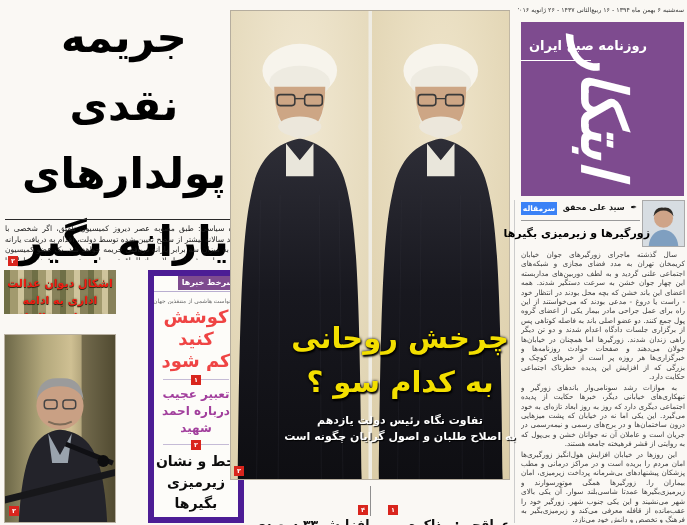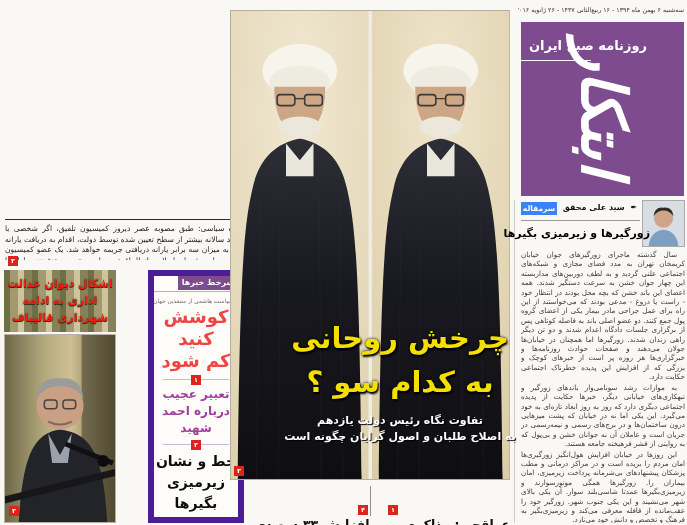--- a/index.html
+++ b/index.html
@@ -26,21 +26,21 @@
   .lead-rule{left:5px;top:219px;width:239px;height:1px;background:#2a2a2a;}
   .lead-summary{left:5px;top:224px;width:239px;height:36px;font-size:7.6px;line-height:10.6px;
     text-align:justify;color:#1c1c1c;overflow:hidden;}
 
   
   .pnum{display:inline-flex;align-items:center;justify-content:center;width:10px;height:10px;
     background:#d9251d;color:#fff;font-size:6.5px;font-weight:bold;line-height:10px;}
   .pnum.abs{position:absolute;}
 
   
-  .redbox{left:4px;top:270px;width:112px;height:62px;overflow:hidden;text-align:center;
+  .redbox{left:4px;top:270px;width:112px;height:44px;overflow:hidden;text-align:center;
     background:repeating-linear-gradient(90deg,#6f6f46 0 6px,#a29a6e 6px 14px,#cfc49c 14px 20px,#87815a 20px 28px);}
   .redbox-inner{padding-top:5px;font-size:11px;line-height:17px;font-weight:800;color:#f01e14;
     text-shadow:0 1px 0 #30301a,0 0 2px #50502e;}
   .gphoto{left:4px;top:334px;width:112px;height:189px;overflow:hidden;border:1px solid #b9b1a2;box-sizing:border-box;}
   .gphoto svg{display:block;width:100%;height:100%;}
 
   
   .sarkhat{left:120px;top:270px;width:96px;height:253px;border:6px solid #4c1d95;background:#fdfcf9;
     box-sizing:border-box;text-align:center;margin-left:28px;}
   .sarkhat-tab{position:absolute;right:0;top:0;width:60px;height:14px;background:#7e4b8f;color:#fff;
@@ -90,20 +90,25 @@
 <div class="paper">
 
   <div class="abs dateline fa">سه‌شنبه ۶ بهمن ماه ۱۳۹۴ - ۱۶ ربیع‌الثانی ۱۴۳۷ - ۲۶ ژانویه ۲۰۱۶ - سال نهم - شماره ۲۷۷۸ - ۱۶ صفحه - ۱۰۰۰ تومان</div>
 
   <div class="abs masthead">
     <div class="masthead-title fa">ابتکار</div>
     <div class="masthead-tagline fa">روزنامه صبح ایران</div>
     <div class="masthead-rule"></div>
   </div>
 
+  <div class="abs lead-headline fa">
+    <span class="ln">جریمه نقدی</span>
+    <span class="ln">پولدارهای</span>
+    <span class="ln">یارانه بگیر</span>
+  </div>
   <div class="abs lead-rule"></div>
   <div class="abs lead-summary fa">گروه سیاسی: طبق مصوبه عصر دیروز کمیسیون تلفیق، اگر شخصی با درآمد سالانه بیشتر از سطح تعیین شده توسط دولت، اقدام به دریافت یارانه کند، به میزان سه برابر یارانه دریافتی جریمه خواهد شد. یک عضو کمیسیون تلفیق مجلس شورای اسلامی از الحاق تبصره‌ای به تبصره هدفمندی یارانه‌ها خبر داد که...</div>
   <span class="pnum abs" style="left:8px;top:256px;">۲</span>
 
   <div class="abs redbox">
     <div class="redbox-inner fa">
       <div>اشکال دیوان عدالت</div>
       <div>اداری به ادامه</div>
       <div>شهرداری قالیباف</div>
     </div>

